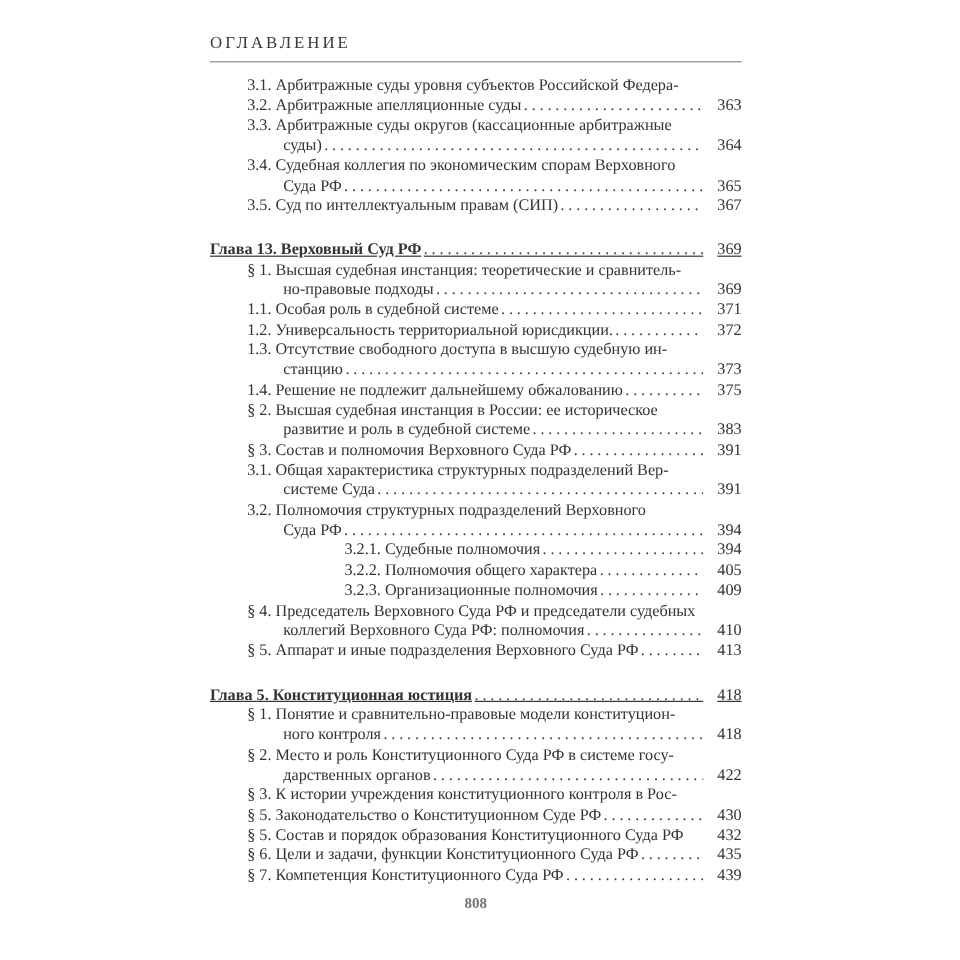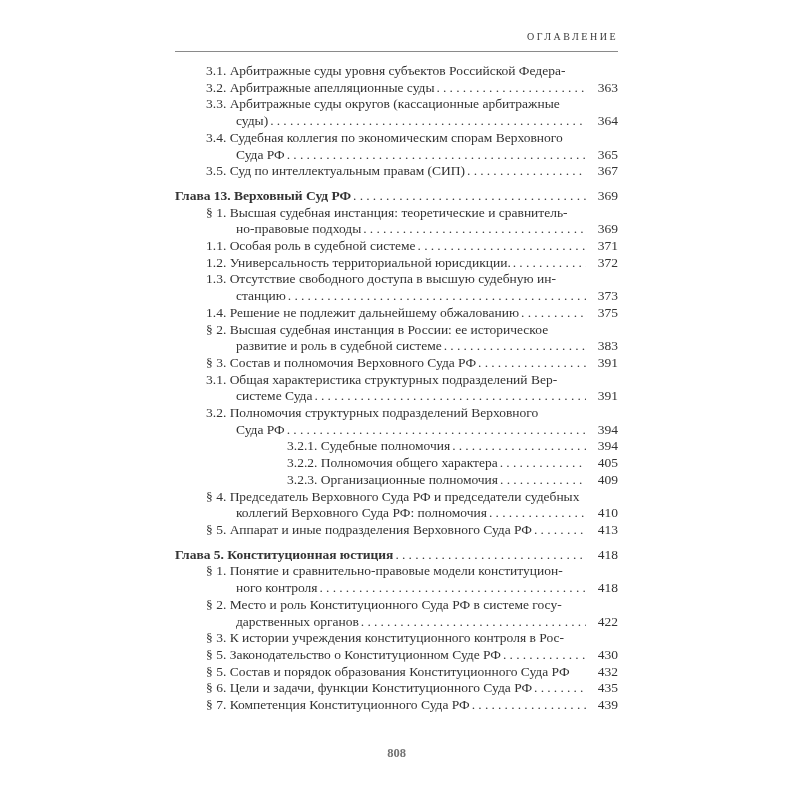--- a/index.html
+++ b/index.html
@@ -17,39 +17,39 @@
     background: #ffffff;
     overflow: hidden;
   }
   .content {
     position: absolute;
     left: 175px;
     top: 30px;
     width: 443px;
   }
   .running-head {
-    text-align: right;
-    font-size: 10px;
+    text-align: left;
+    font-size: 14px;
     letter-spacing: 2.5px;
     color: #3a3a3a;
     line-height: 14px;
   }
   .head-rule {
     border: none;
     border-top: 1px solid #8a8a8a;
     margin: 7px 0 0 0;
   }
   .toc {
     margin-top: 11px;
     font-size: 13.5px;
     line-height: 16.7px;
     color: #333333;
   }
   .entry { }
-  .entry.chapter { margin-top: 8px; }
+  .entry.chapter { margin-top: 20px; text-decoration: underline; }
   .entry.section { margin-left: 31px; }
   .entry.subsection { margin-left: 112px; }
   .entry .line {
     display: flex;
     align-items: flex-start;
   }
   .entry .line.cont { padding-left: 30px; }
   .entry.chapter .txt { font-weight: bold; }
   .txt {
     flex: 0 0 auto;

